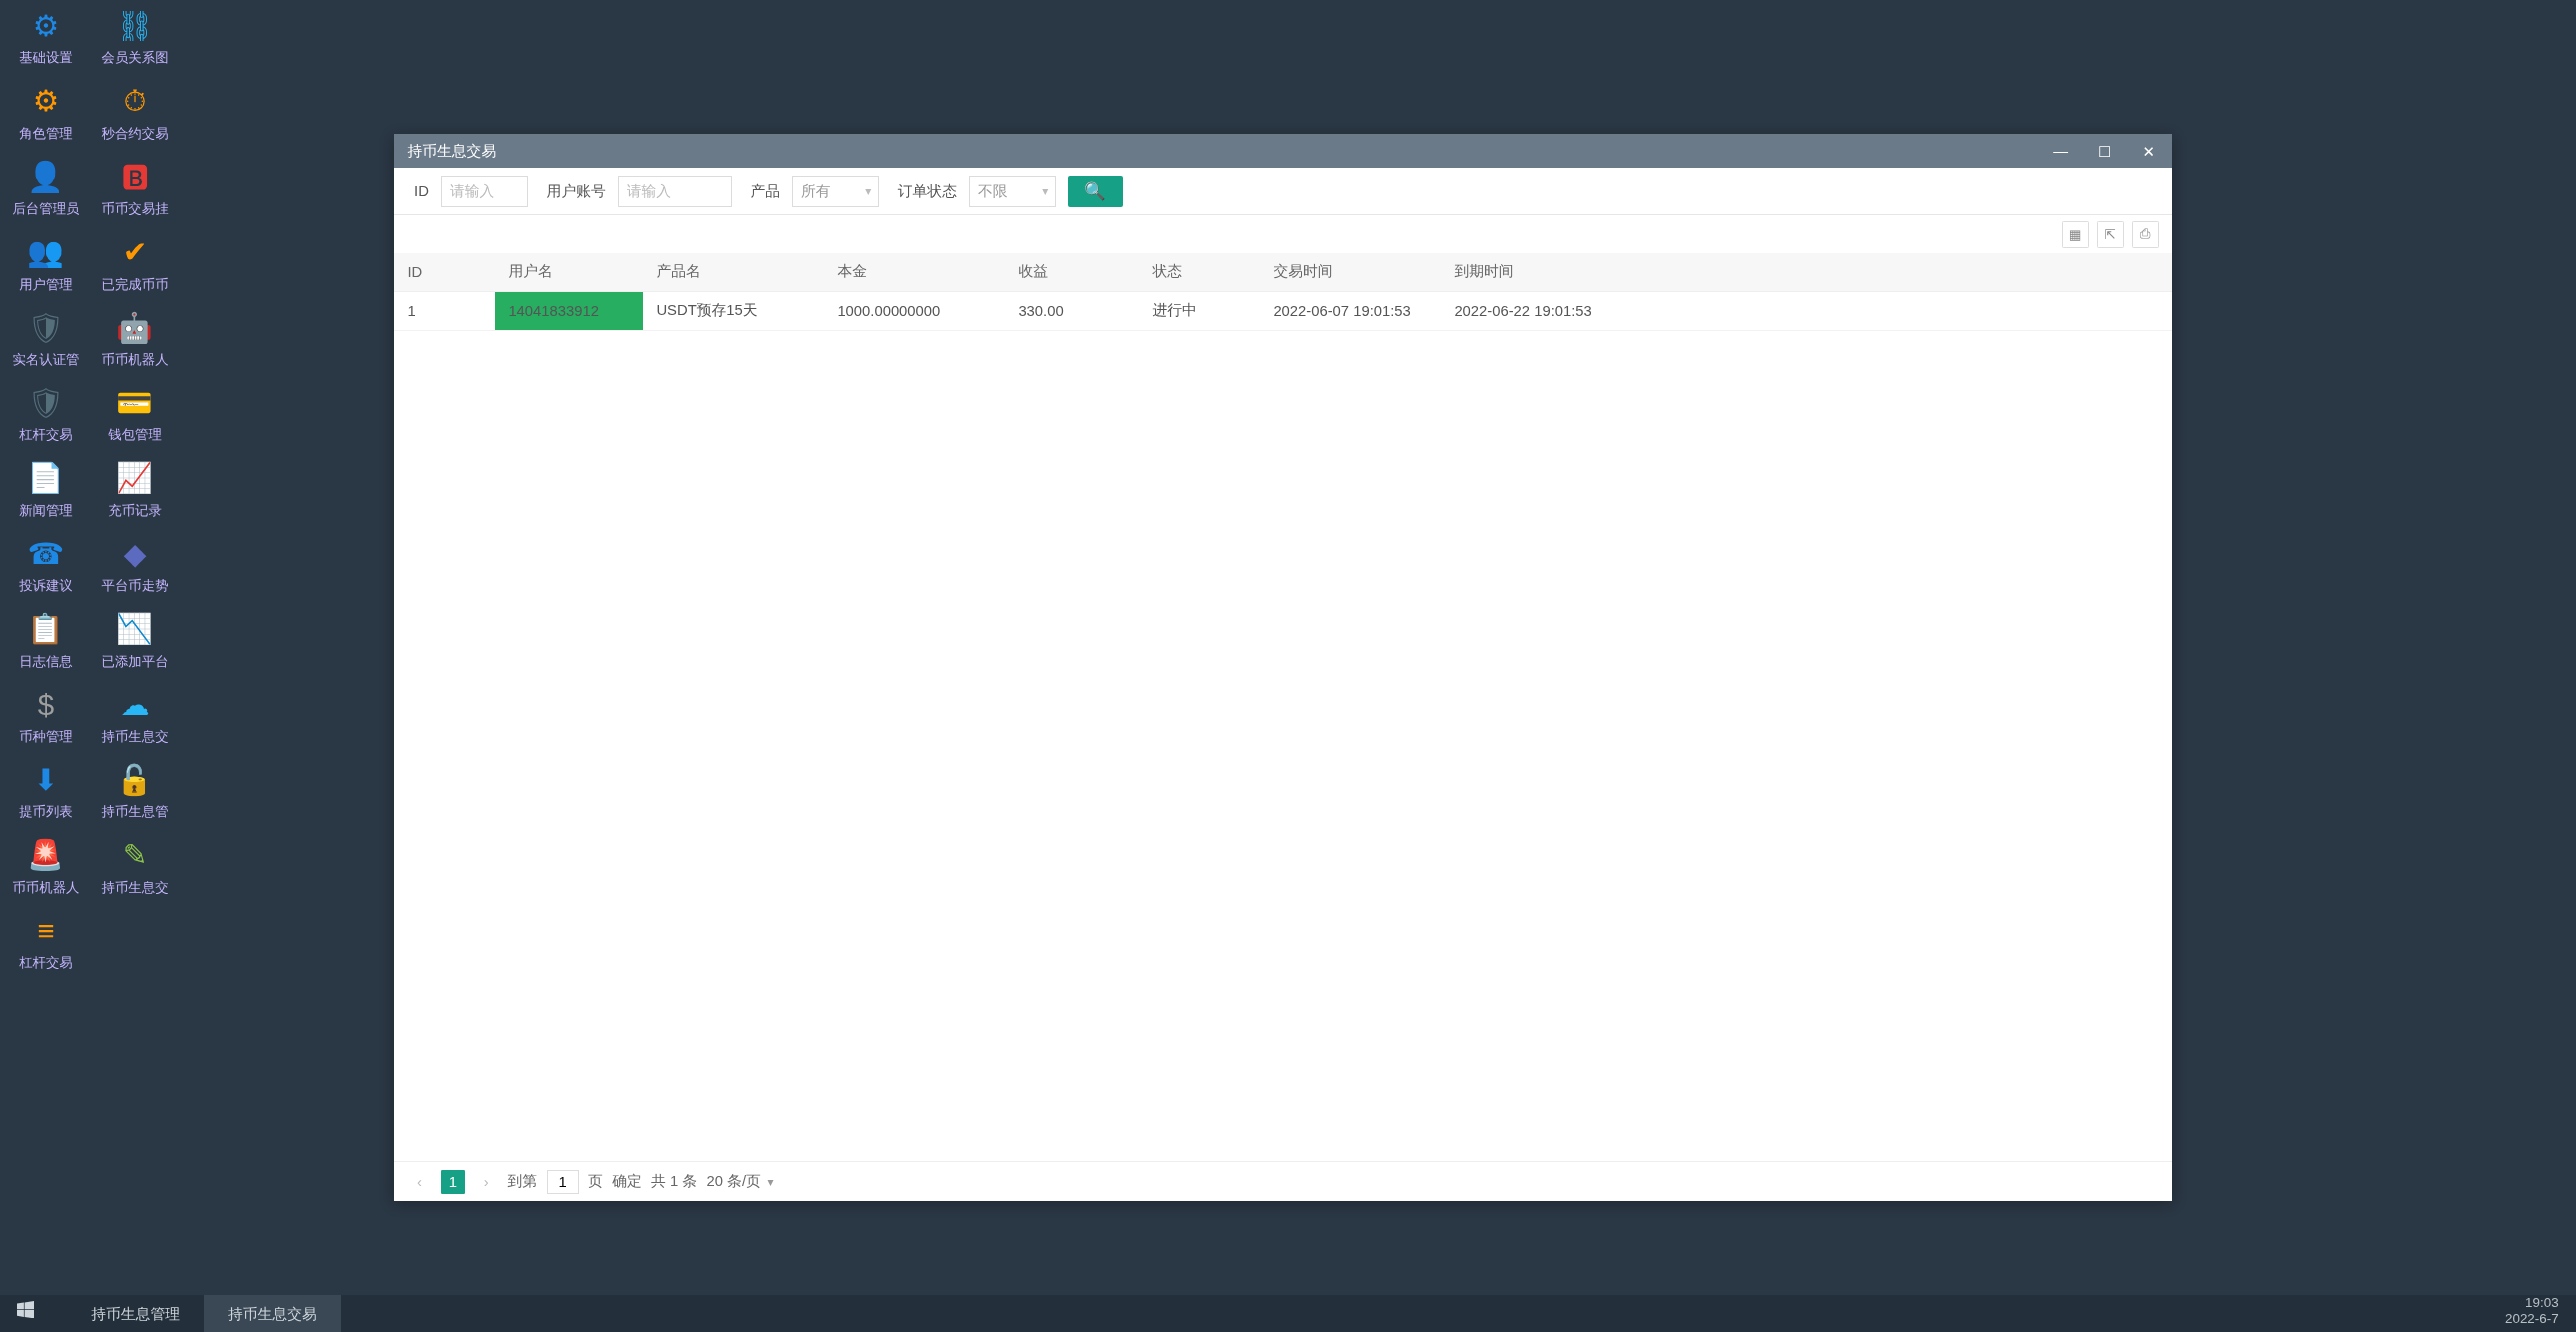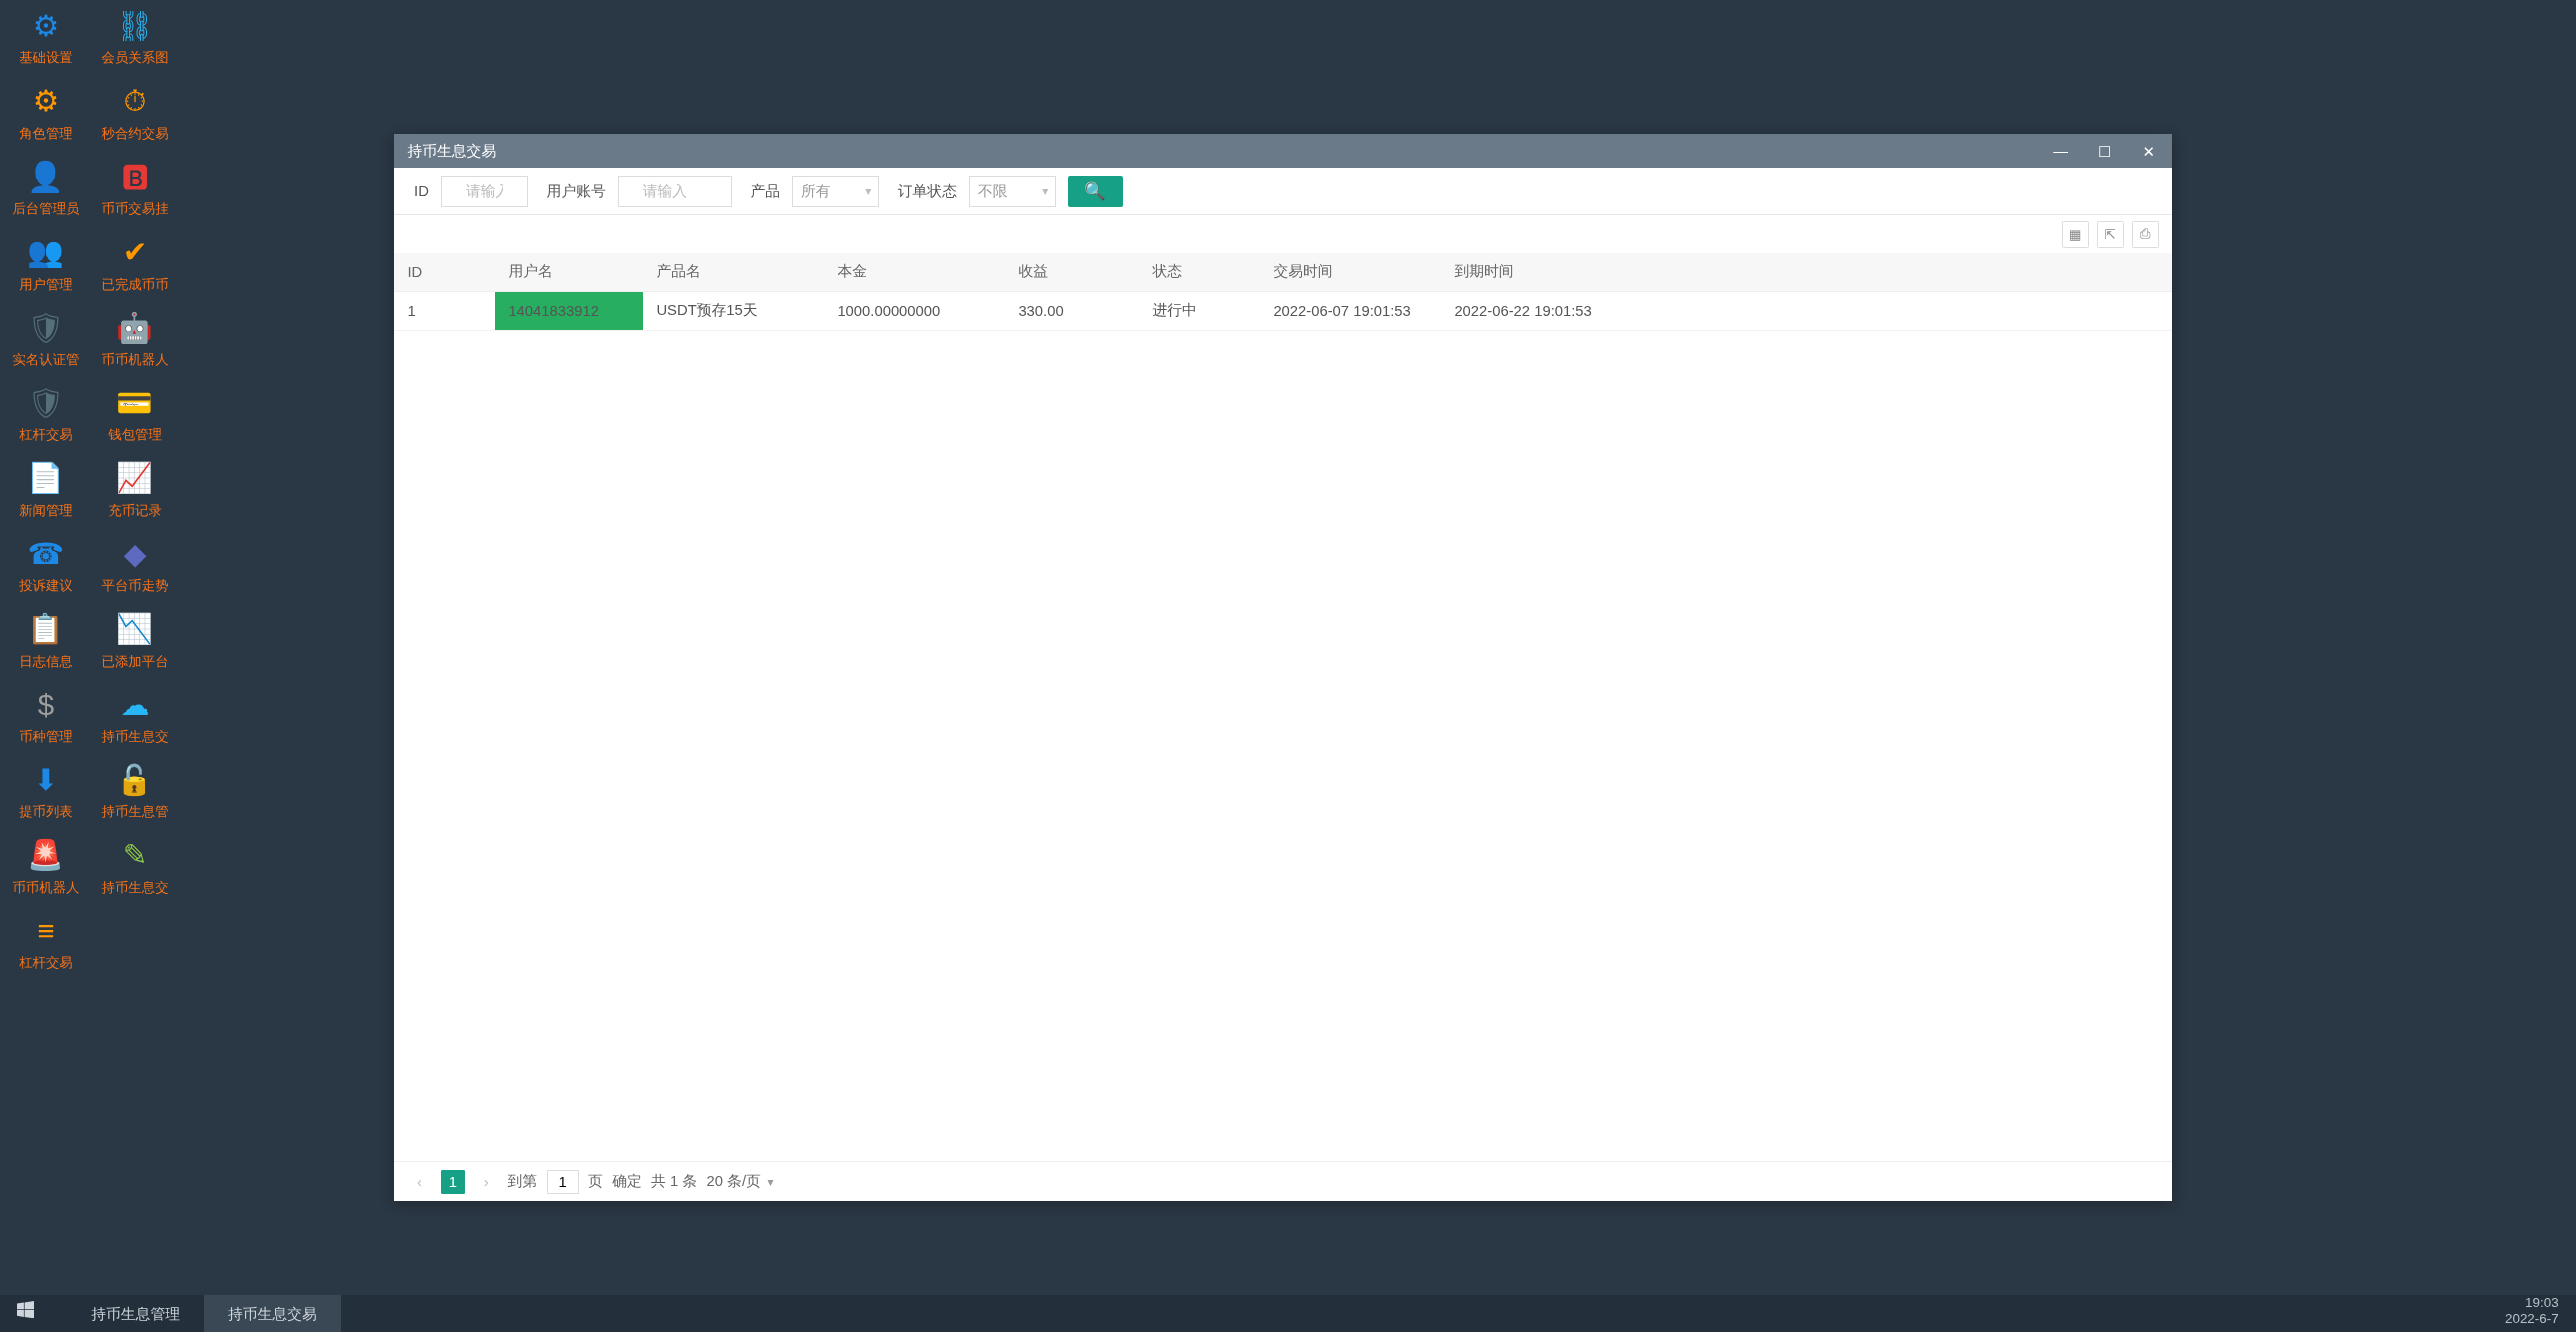--- a/index.html
+++ b/index.html
@@ -2,33 +2,33 @@
 <html style="font-size:10.7px"><head>
 <meta charset="utf-8">
 <style>
 * { margin: 0; padding: 0; box-sizing: border-box; }
 body { font-family: "Microsoft YaHei", Arial, sans-serif; background: #2a3744; color: #fff; width: 2576px; height: 1333px; overflow: hidden; font-size: 16px; position: relative; }
 
 
 .sidebar { position: absolute; left: 0; top: 0; width: 181px; height: calc(100% - 38px); background: #2a3744; padding: 8px 5.4px; display: grid; grid-template-columns: 1fr 1fr; gap: 16px 8px; align-content: start; }
 .sidebar-item { display: flex; flex-direction: column; align-items: center; gap: 5.4px; cursor: pointer; }
 .sidebar-icon { width: 36px; height: 36px; display: flex; align-items: center; justify-content: center; font-size: 29.5px; }
-.sidebar-label { font-size: 13.4px; color: #f97316; text-align: center; white-space: nowrap; }
+.sidebar-label { font-size: 13.4px; color: #c4b5fd; text-align: center; white-space: nowrap; }
 
 
 .window { position: absolute; left: 394px; top: 134px; width: 1778px; height: 1067px; background: #fff; color: #333; display: flex; flex-direction: column; box-shadow: 0 2.7px 13.4px rgba(0,0,0,0.3); }
 .window-titlebar { height: 34px; background: #6a7a89; color: #fff; display: flex; align-items: center; padding: 0 13.4px; font-size: 14.8px; }
 .window-title-text { flex: 1; }
 .window-controls { display: flex; gap: 24px; font-size: 14.8px; }
 .window-ctrl { cursor: pointer; width: 20px; text-align: center; }
 
 
 .filter-row { height: 47px; background: #fff; border-bottom: 0.7px solid #e6e6e6; display: flex; align-items: center; gap: 12px; padding: 0 13.4px; }
 .filter-label { font-size: 14.8px; color: #555; margin-left: 6.7px; }
-.filter-input { height: 31px; border: 0.7px solid #dcdcdc; padding: 0 24px; font-size: 14.8px; color: #333; }
+.filter-input { height: 31px; border: 0.7px solid #dcdcdc; padding: 0 8px; font-size: 14.8px; color: #333; }
 .filter-input::placeholder { color: #bbb; }
 .filter-select { height: 31px; border: 0.7px solid #dcdcdc; padding: 0 19px 0 8px; font-size: 14.8px; color: #999; background: #fff; position: relative; display: flex; align-items: center; min-width: 87px; }
 .filter-select::after { content: "▾"; position: absolute; right: 6.7px; color: #bbb; font-size: 12px; }
 .search-btn { height: 31px; width: 55px; background: #16a085; display: flex; align-items: center; justify-content: center; color: #fff; font-size: 17.4px; cursor: pointer; border-radius: 2px; }
 
 
 .toolbar-row { height: 38px; display: flex; justify-content: flex-end; align-items: center; padding: 0 13.4px; gap: 8px; }
 .tool-icon { width: 27px; height: 27px; border: 0.7px solid #ddd; display: flex; align-items: center; justify-content: center; color: #888; font-size: 13.4px; cursor: pointer; border-radius: 1.3px; }
 
 

